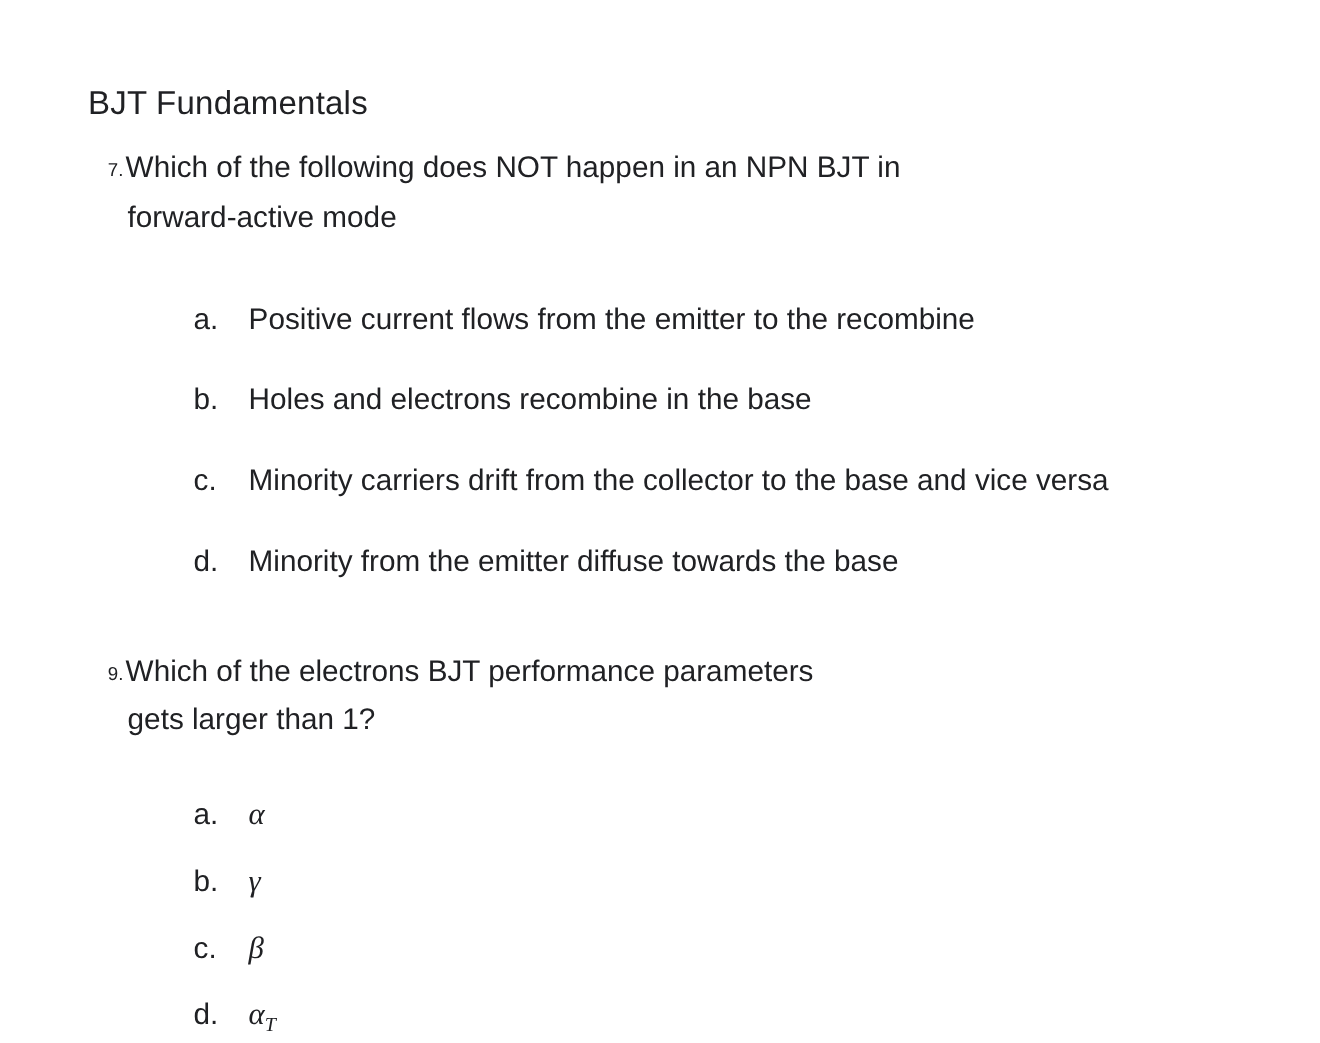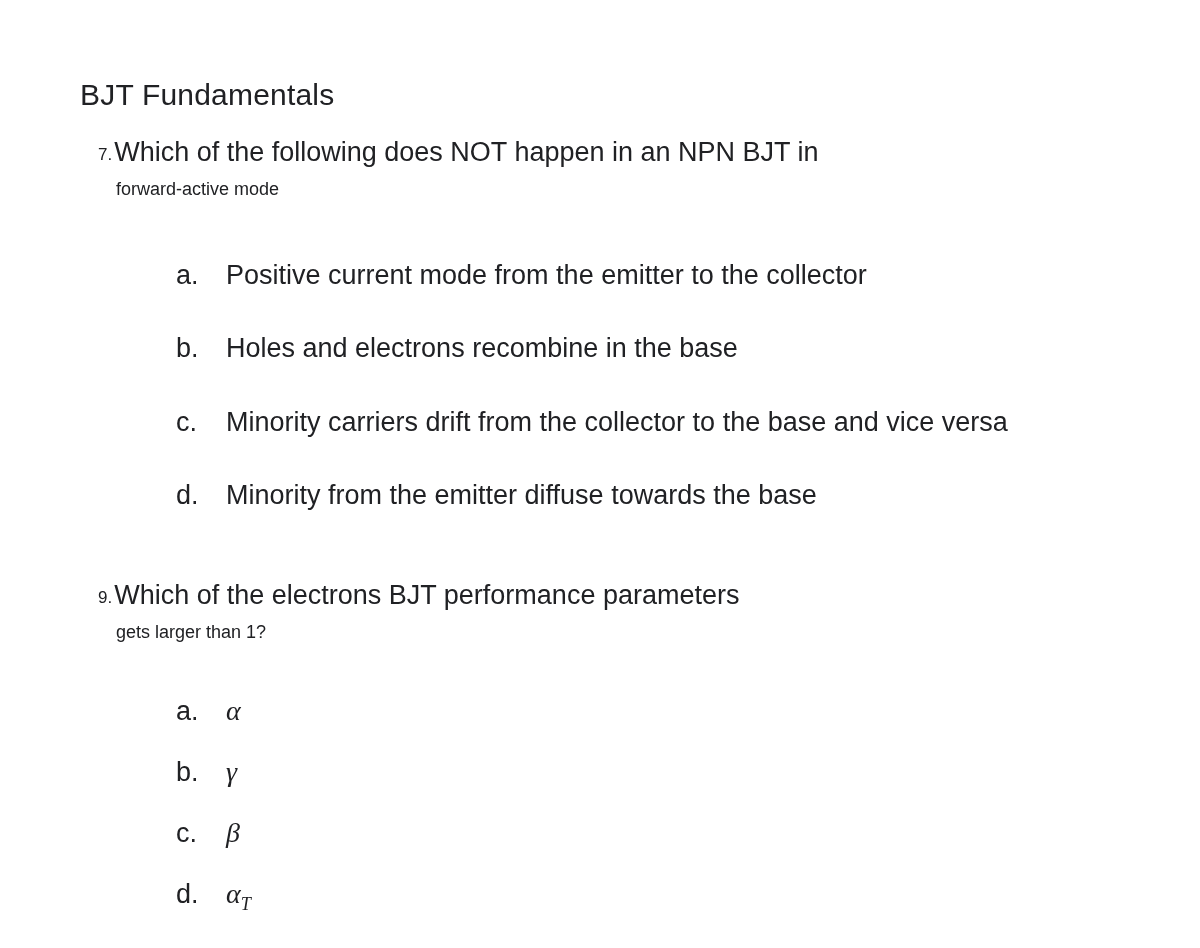--- a/index.html
+++ b/index.html
@@ -28,21 +28,21 @@
     font-size: 27px;
     line-height: 1.65;
   }
   .q-num {
     font-size: 17px;
     margin-right: 2px;
     transform: translateY(-1px);
   }
   .q-indent {
     margin-left: 18px;
-    font-size: 18px;
+    font-size: 27px;
     line-height: 1.65;
   }
   .options {
     margin: 50px 0 0 78px;
   }
   .option {
     display: flex;
     align-items: baseline;
     font-size: 27px;
     line-height: 1.6;
@@ -82,21 +82,21 @@
   <div class="question">
     <div class="q-line">
       <span class="q-num">7.</span>
       <span>Which of the following does NOT happen in an NPN BJT in</span>
     </div>
     <div class="q-indent">forward-active mode</div>
 
     <div class="options">
       <div class="option">
         <span class="opt-label">a.</span>
-        <span class="opt-text">Positive current mode from the emitter to the collector</span>
+        <span class="opt-text">Positive current flows from the emitter to the recombine</span>
       </div>
       <div class="option">
         <span class="opt-label">b.</span>
         <span class="opt-text">Holes and electrons recombine in the base</span>
       </div>
       <div class="option">
         <span class="opt-label">c.</span>
         <span class="opt-text">Minority carriers drift from the collector to the base and vice versa</span>
       </div>
       <div class="option">

